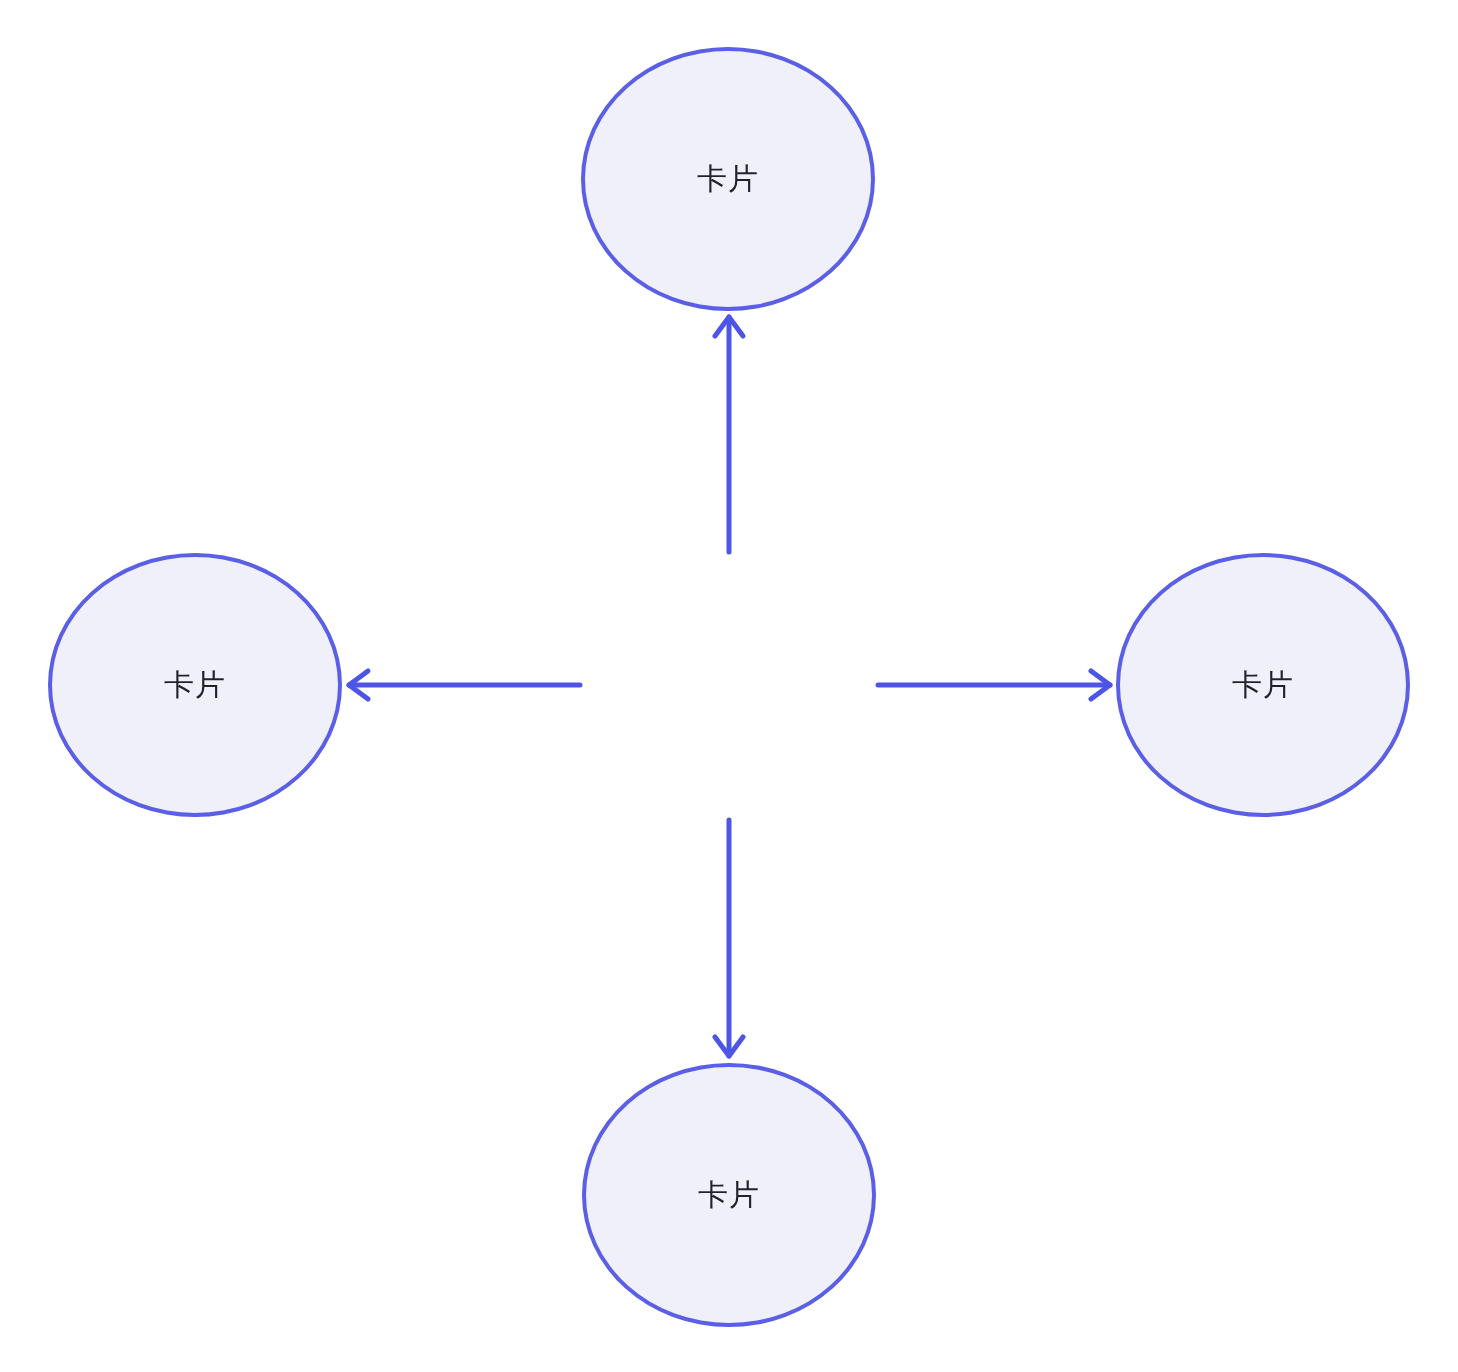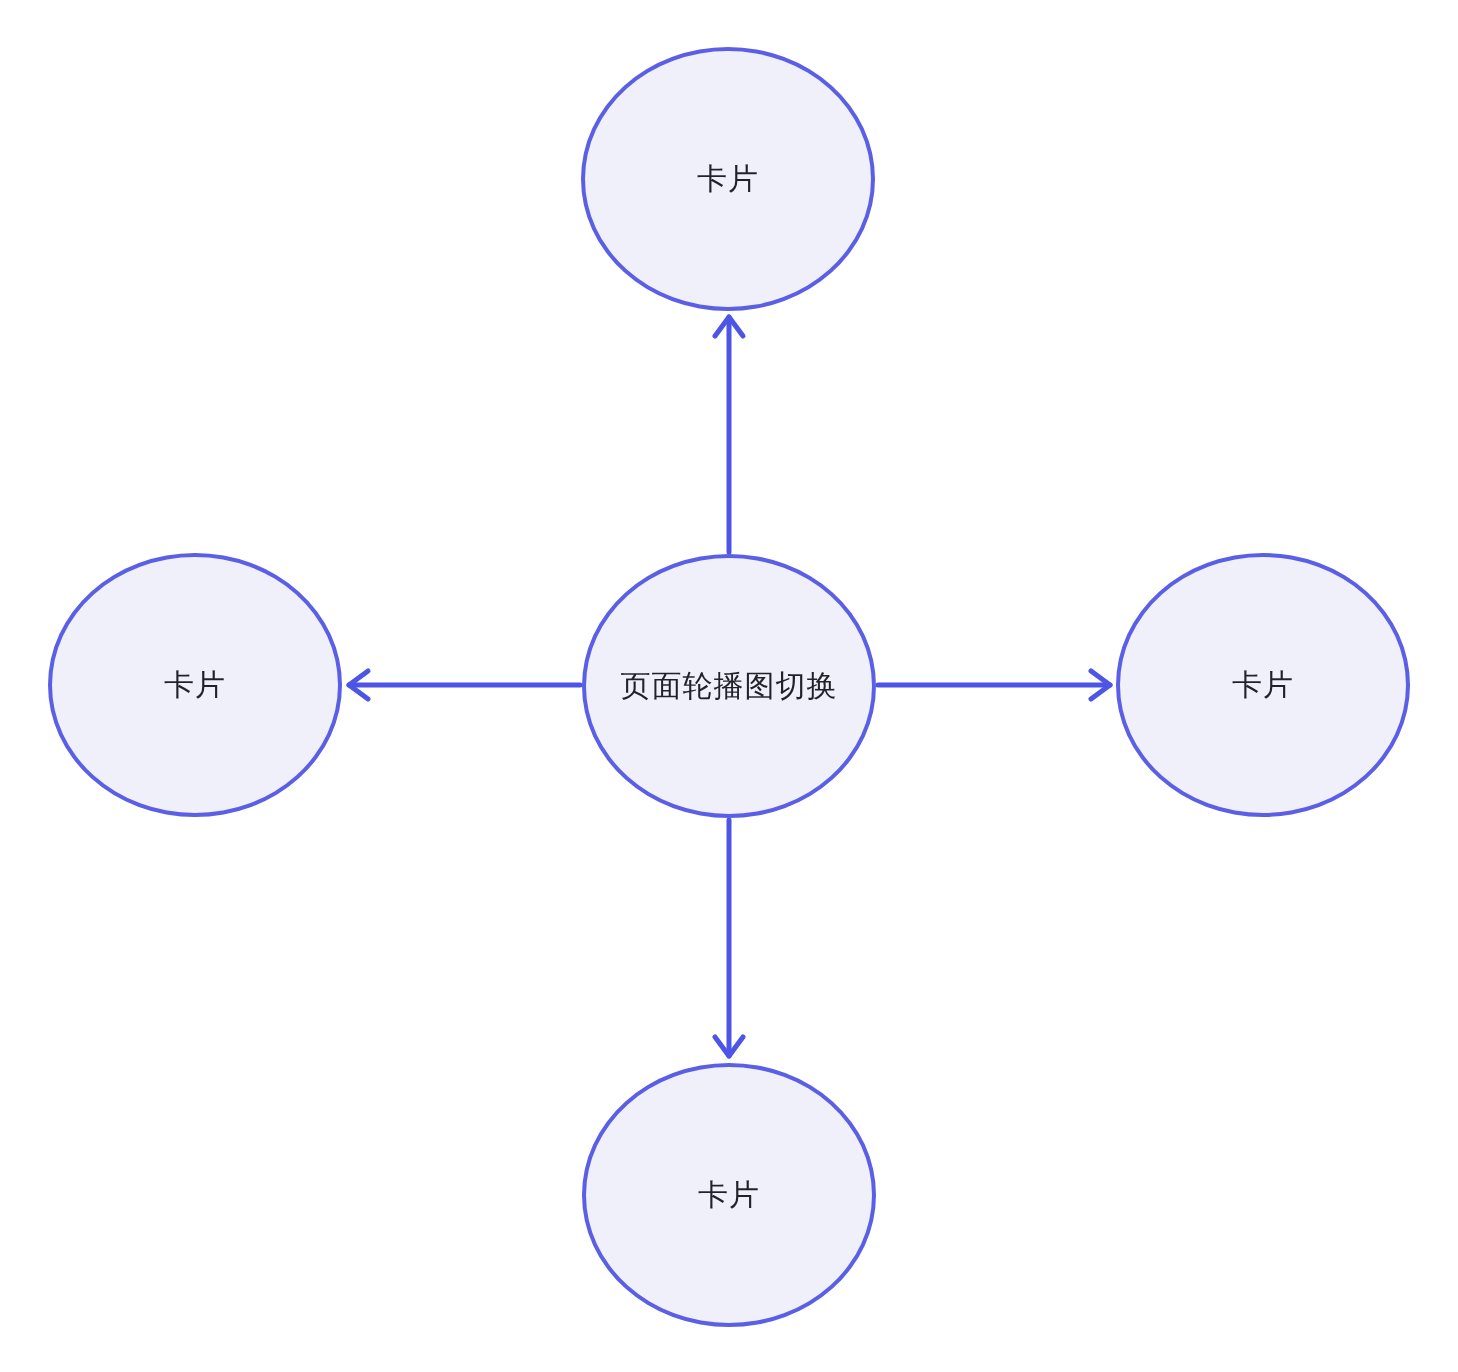--- a/index.html
+++ b/index.html
@@ -78,23 +78,20 @@
   </svg>
 
   <div class="node node-top">
     <span class="node-label">卡片</span>
   </div>
 
   <div class="node node-left">
     <span class="node-label">卡片</span>
   </div>
 
-  <div class="node node-center">
-    <span class="node-label">页面轮播图切换</span>
-  </div>
 
   <div class="node node-right">
     <span class="node-label">卡片</span>
   </div>
 
   <div class="node node-bottom">
     <span class="node-label">卡片</span>
   </div>
 
 </div>

